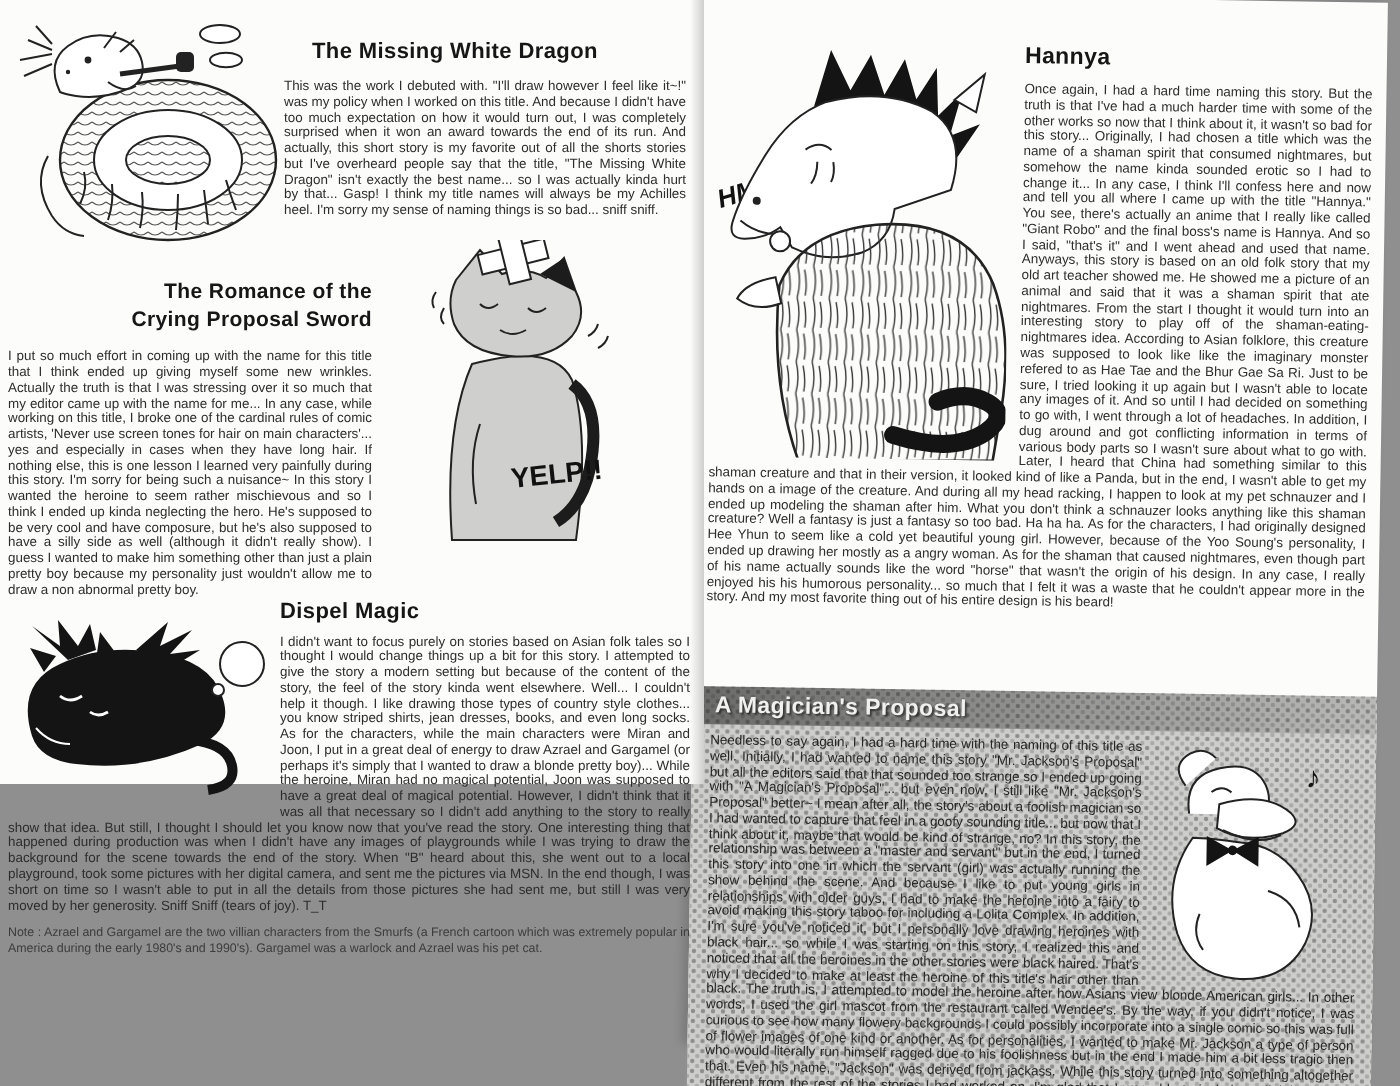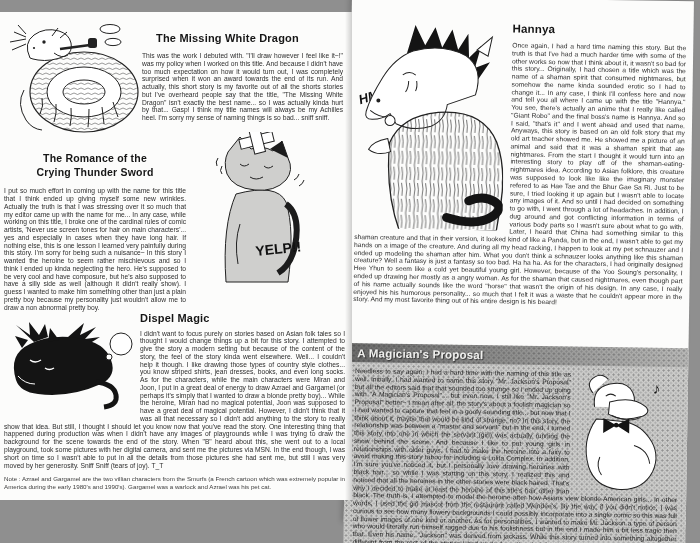--- a/index.html
+++ b/index.html
@@ -2,21 +2,21 @@
 <html><head>
 <meta charset="utf-8">
 <style>
   html,body { margin:0; padding:0; background:#6e6e6e; }
   .scan {
     position:relative; width:700px; height:543px; overflow:hidden;
     background:#8f8f8f;
     font-family:"Liberation Sans", sans-serif;
   }
   .page { position:absolute; background:#fcfcfb; }
-  .page-left  { left:0; top:12px; width:352px; height:488px; z-index:2; }
+  .page-left  { left:0; top:0; width:352px; height:392px; z-index:2; }
   .page-left::after{
     content:""; position:absolute; top:0; right:0; width:7px; height:100%;
     background:linear-gradient(90deg, rgba(0,0,0,0), rgba(0,0,0,0.18));
   }
   .page-right { left:352px; top:-4px; width:342px; height:526px; z-index:1;
     transform:rotate(0.9deg); transform-origin:top left;
     box-shadow:-3px 0 5px rgba(0,0,0,0.15);
   }
   .inner-l { padding:8px 7px 0 4px; }
   .inner-r { padding:10px 7px 0 6px; }
@@ -25,21 +25,21 @@
   p  { margin:0; color:#2d2d2d; font-size:6.7px; line-height:1.16; text-align:justify; }
 
   
   .sec1 { display:flex; }
   .sec1 svg { flex:none; width:138px; height:116px; }
   .sec1 .txt { flex:1; padding-right:2px; }
   .sec1 h2 { font-size:11px; margin:12px 0 8px 14px; }
 
   .sec2 { display:flex; margin-top:12px; }
   .sec2 .txt { width:182px; flex:none; }
-  .sec2 h2 { font-size:10.5px; line-height:1.3; text-align:center; margin:4px 0 8px; }
+  .sec2 h2 { font-size:10.5px; line-height:1.3; text-align:right; margin:4px 0 8px; }
   .sec2 svg { width:122px; height:152px; margin:-16px 0 0 20px; flex:none; }
 
   .sec3 { }
   .sec3 svg { float:left; width:130px; height:92px; margin:10px 6px 2px 0; }
   .sec3 h2 { font-size:11px; margin:0 0 6px; }
   .sec3 .note { clear:left; font-size:6.2px; color:#3c3c3c; margin-top:6px; }
 
   
   .sec4 svg { float:left; width:148px; height:208px; margin:0 7px 2px 0; }
   .sec4 h2 { font-size:11.5px; margin:14px 0 7px 2px; }
@@ -99,21 +99,21 @@
         <div class="txt">
           <h2>The Missing White Dragon</h2>
           <p>This was the work I debuted with.  "I'll draw however I feel like it~!" was my policy when I worked on this title.  And because I didn't have too much expectation on how it would turn out, I was completely surprised when it won an award towards the end of its run.  And actually, this short story is my favorite out of all the shorts stories but I've overheard people say that the title, "The Missing White Dragon" isn't exactly the best name... so I was actually kinda hurt by that... Gasp!  I think my title names will always be my Achilles heel.  I'm sorry my sense of naming things is so bad... sniff sniff.</p>
         </div>
       </div>
 
       <div class="sec2">
         <div class="txt">
           <h2>
             <span>The Romance of the</span><br>
-            <span>Crying Thunder Sword</span>
+            <span>Crying Proposal Sword</span>
           </h2>
           <p>I put so much effort in coming up with the name for this title that I think ended up giving myself some new wrinkles. Actually the truth is that I was stressing over it so much that my editor came up with the name for me... In any case, while working on this title, I broke one of the cardinal rules of comic artists, 'Never use screen tones for hair on main characters'... yes and especially in cases when they have long hair.  If nothing else, this is one lesson I learned very painfully during this story.  I'm sorry for being such a nuisance~ In this story I wanted the heroine to seem rather mischievous and so I think I ended up kinda neglecting the hero.  He's supposed to be very cool and have composure, but he's also supposed to have a silly side as well (although it didn't really show).  I guess I wanted to make him something other than just a plain pretty boy because my personality just wouldn't allow me to draw a non abnormal pretty boy.</p>
         </div>
         <svg viewBox="0 0 122 152">
           <path d="M30,62 q-14,32 -10,88 l62,0 q7,-52 -2,-80 q-9,-19 -50,-8 z" fill="#cfcfcd" stroke="#222"></path>
           <path d="M22,20 L34,5 L45,17 q12,-4 22,2 L76,9 L82,26 q6,12 -2,22 q-11,12 -31,10 q-22,-2 -28,-16 q-4,-12 1,-22 z" fill="#cfcfcd" stroke="#222"></path>
           <path d="M76,9 L82,26 L64,17 z" fill="#1c1c1c"></path>
           <g transform="rotate(-14 52 10)">
             <rect x="34" y="3" width="34" height="10" fill="#fff" stroke="#222"></rect>
             <rect x="46" y="-7" width="11" height="28" fill="#fff" stroke="#222"></rect>

